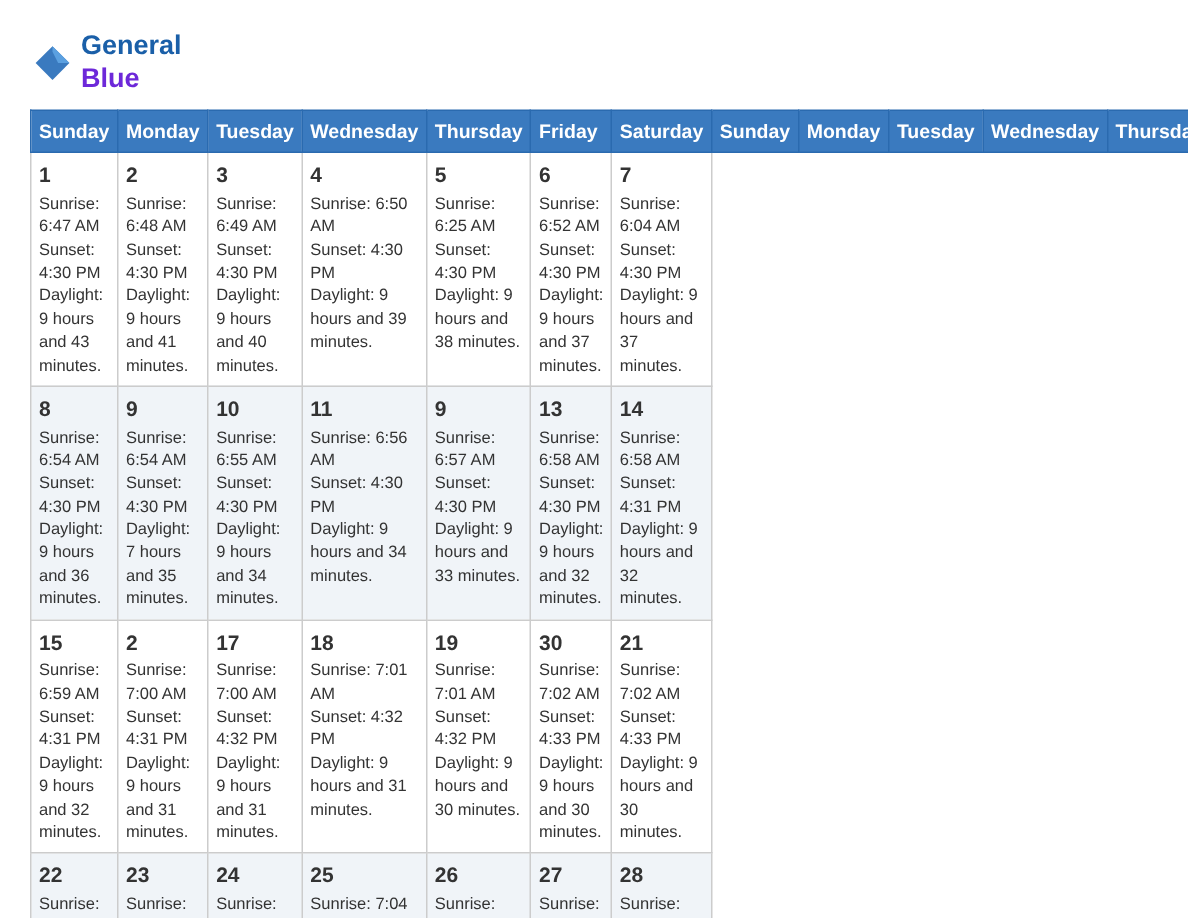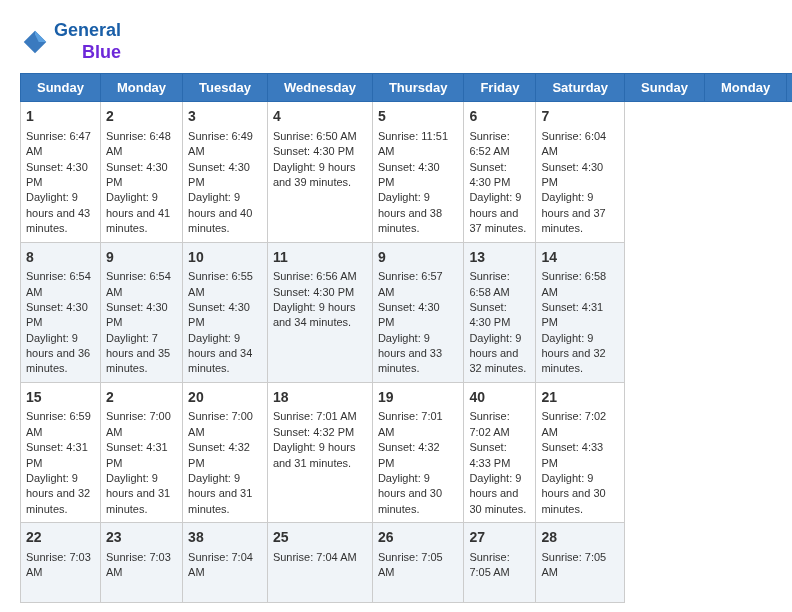--- a/index.html
+++ b/index.html
@@ -19,21 +19,20 @@
     .logo {
       display: flex;
       align-items: center;
       gap: 4px;
     }
     .logo-text {
       font-size: 18px;
       font-weight: bold;
       color: #333;
       line-height: 1.2;
-      text-align: right;
     }
     .logo-text span {
       color: #1a5fa8;
     }
     .logo-icon {
       width: 30px;
       height: 30px;
     }
     .title-section {
       text-align: right;
@@ -49,21 +48,21 @@
       color: #555;
     }
     table {
       width: 100%;
       border-collapse: collapse;
       font-size: 11px;
     }
     thead th {
       background-color: #3a7abf;
       color: white;
-      padding: 6px 16px;
+      padding: 6px 5px;
       text-align: left;
       font-size: 13px;
       font-weight: bold;
       border: 1px solid #2a6aaf;
     }
     tbody tr {
       height: 80px;
     }
     tbody tr:nth-child(odd) {
       background-color: #ffffff;
@@ -121,45 +120,45 @@
         <th>Wednesday</th>
         <th>Thursday</th>
       </tr>
   </thead>
   <tbody id="calendar-body">
   <tr>
         <td><span class="day-num">1</span><span>Sunrise: 6:47 AM</span><br><span>Sunset: 4:30 PM</span><br><span>Daylight: 9 hours and 43 minutes.</span></td>
         <td><span class="day-num">2</span><span>Sunrise: 6:48 AM</span><br><span>Sunset: 4:30 PM</span><br><span>Daylight: 9 hours and 41 minutes.</span></td>
         <td><span class="day-num">3</span><span>Sunrise: 6:49 AM</span><br><span>Sunset: 4:30 PM</span><br><span>Daylight: 9 hours and 40 minutes.</span></td>
         <td><span class="day-num">4</span><span>Sunrise: 6:50 AM</span><br><span>Sunset: 4:30 PM</span><br><span>Daylight: 9 hours and 39 minutes.</span></td>
-        <td><span class="day-num">5</span><span>Sunrise: 11:51 AM</span><br><span>Sunset: 4:30 PM</span><br><span>Daylight: 9 hours and 38 minutes.</span></td>
+        <td><span class="day-num">5</span><span>Sunrise: 6:25 AM</span><br><span>Sunset: 4:30 PM</span><br><span>Daylight: 9 hours and 38 minutes.</span></td>
         <td><span class="day-num">6</span><span>Sunrise: 6:52 AM</span><br><span>Sunset: 4:30 PM</span><br><span>Daylight: 9 hours and 37 minutes.</span></td>
         <td><span class="day-num">7</span><span>Sunrise: 6:04 AM</span><br><span>Sunset: 4:30 PM</span><br><span>Daylight: 9 hours and 37 minutes.</span></td>
       </tr>
       <tr>
         <td><span class="day-num">8</span><span>Sunrise: 6:54 AM</span><br><span>Sunset: 4:30 PM</span><br><span>Daylight: 9 hours and 36 minutes.</span></td>
         <td><span class="day-num">9</span><span>Sunrise: 6:54 AM</span><br><span>Sunset: 4:30 PM</span><br><span>Daylight: 7 hours and 35 minutes.</span></td>
         <td><span class="day-num">10</span><span>Sunrise: 6:55 AM</span><br><span>Sunset: 4:30 PM</span><br><span>Daylight: 9 hours and 34 minutes.</span></td>
         <td><span class="day-num">11</span><span>Sunrise: 6:56 AM</span><br><span>Sunset: 4:30 PM</span><br><span>Daylight: 9 hours and 34 minutes.</span></td>
         <td><span class="day-num">9</span><span>Sunrise: 6:57 AM</span><br><span>Sunset: 4:30 PM</span><br><span>Daylight: 9 hours and 33 minutes.</span></td>
         <td><span class="day-num">13</span><span>Sunrise: 6:58 AM</span><br><span>Sunset: 4:30 PM</span><br><span>Daylight: 9 hours and 32 minutes.</span></td>
         <td><span class="day-num">14</span><span>Sunrise: 6:58 AM</span><br><span>Sunset: 4:31 PM</span><br><span>Daylight: 9 hours and 32 minutes.</span></td>
       </tr>
       <tr>
         <td><span class="day-num">15</span><span>Sunrise: 6:59 AM</span><br><span>Sunset: 4:31 PM</span><br><span>Daylight: 9 hours and 32 minutes.</span></td>
         <td><span class="day-num">2</span><span>Sunrise: 7:00 AM</span><br><span>Sunset: 4:31 PM</span><br><span>Daylight: 9 hours and 31 minutes.</span></td>
-        <td><span class="day-num">20</span><span>Sunrise: 7:00 AM</span><br><span>Sunset: 4:32 PM</span><br><span>Daylight: 9 hours and 31 minutes.</span></td>
+        <td><span class="day-num">17</span><span>Sunrise: 7:00 AM</span><br><span>Sunset: 4:32 PM</span><br><span>Daylight: 9 hours and 31 minutes.</span></td>
         <td><span class="day-num">18</span><span>Sunrise: 7:01 AM</span><br><span>Sunset: 4:32 PM</span><br><span>Daylight: 9 hours and 31 minutes.</span></td>
         <td><span class="day-num">19</span><span>Sunrise: 7:01 AM</span><br><span>Sunset: 4:32 PM</span><br><span>Daylight: 9 hours and 30 minutes.</span></td>
-        <td><span class="day-num">40</span><span>Sunrise: 7:02 AM</span><br><span>Sunset: 4:33 PM</span><br><span>Daylight: 9 hours and 30 minutes.</span></td>
+        <td><span class="day-num">30</span><span>Sunrise: 7:02 AM</span><br><span>Sunset: 4:33 PM</span><br><span>Daylight: 9 hours and 30 minutes.</span></td>
         <td><span class="day-num">21</span><span>Sunrise: 7:02 AM</span><br><span>Sunset: 4:33 PM</span><br><span>Daylight: 9 hours and 30 minutes.</span></td>
       </tr>
       <tr>
         <td><span class="day-num">22</span><span>Sunrise: 7:03 AM</span><br><br></td>
         <td><span class="day-num">23</span><span>Sunrise: 7:03 AM</span><br><br></td>
-        <td><span class="day-num">38</span><span>Sunrise: 7:04 AM</span><br><br></td>
+        <td><span class="day-num">24</span><span>Sunrise: 7:04 AM</span><br><br></td>
         <td><span class="day-num">25</span><span>Sunrise: 7:04 AM</span><br><br></td>
         <td><span class="day-num">26</span><span>Sunrise: 7:05 AM</span><br><br></td>
         <td><span class="day-num">27</span><span>Sunrise: 7:05 AM</span><br><br></td>
         <td><span class="day-num">28</span><span>Sunrise: 7:05 AM</span><br><br></td>
       </tr>
     </tbody>
 </table>
 
 </body></html>

